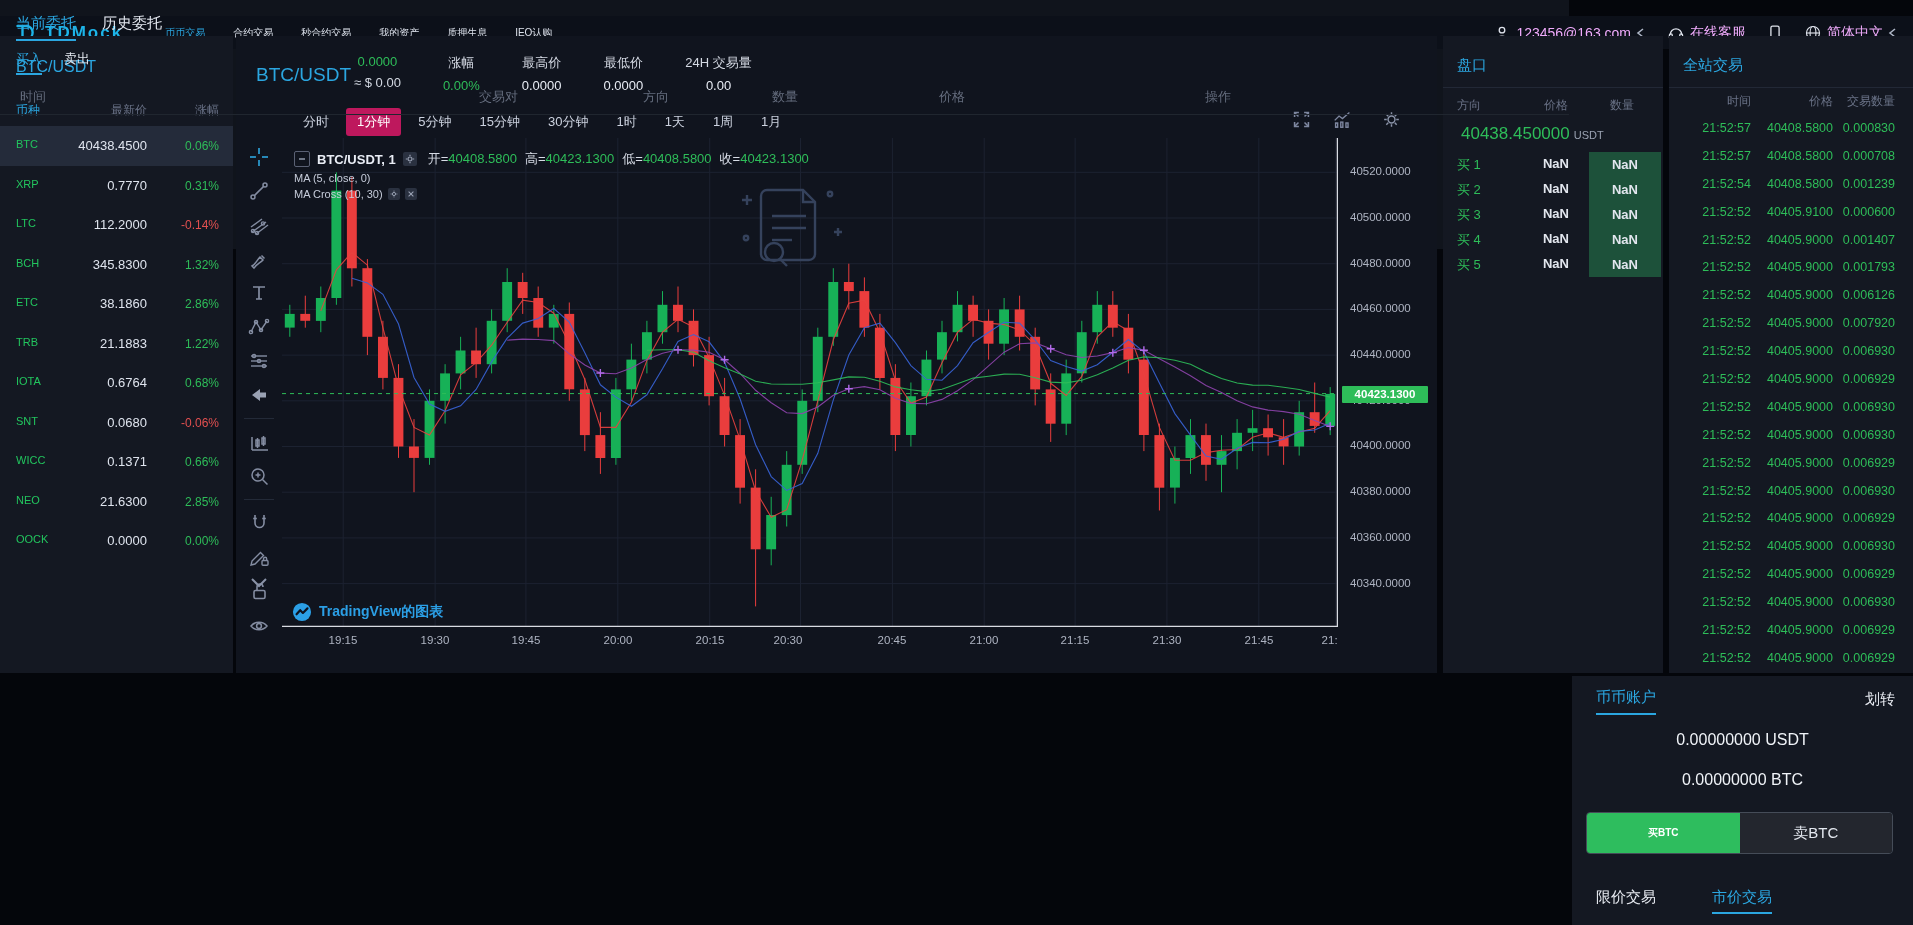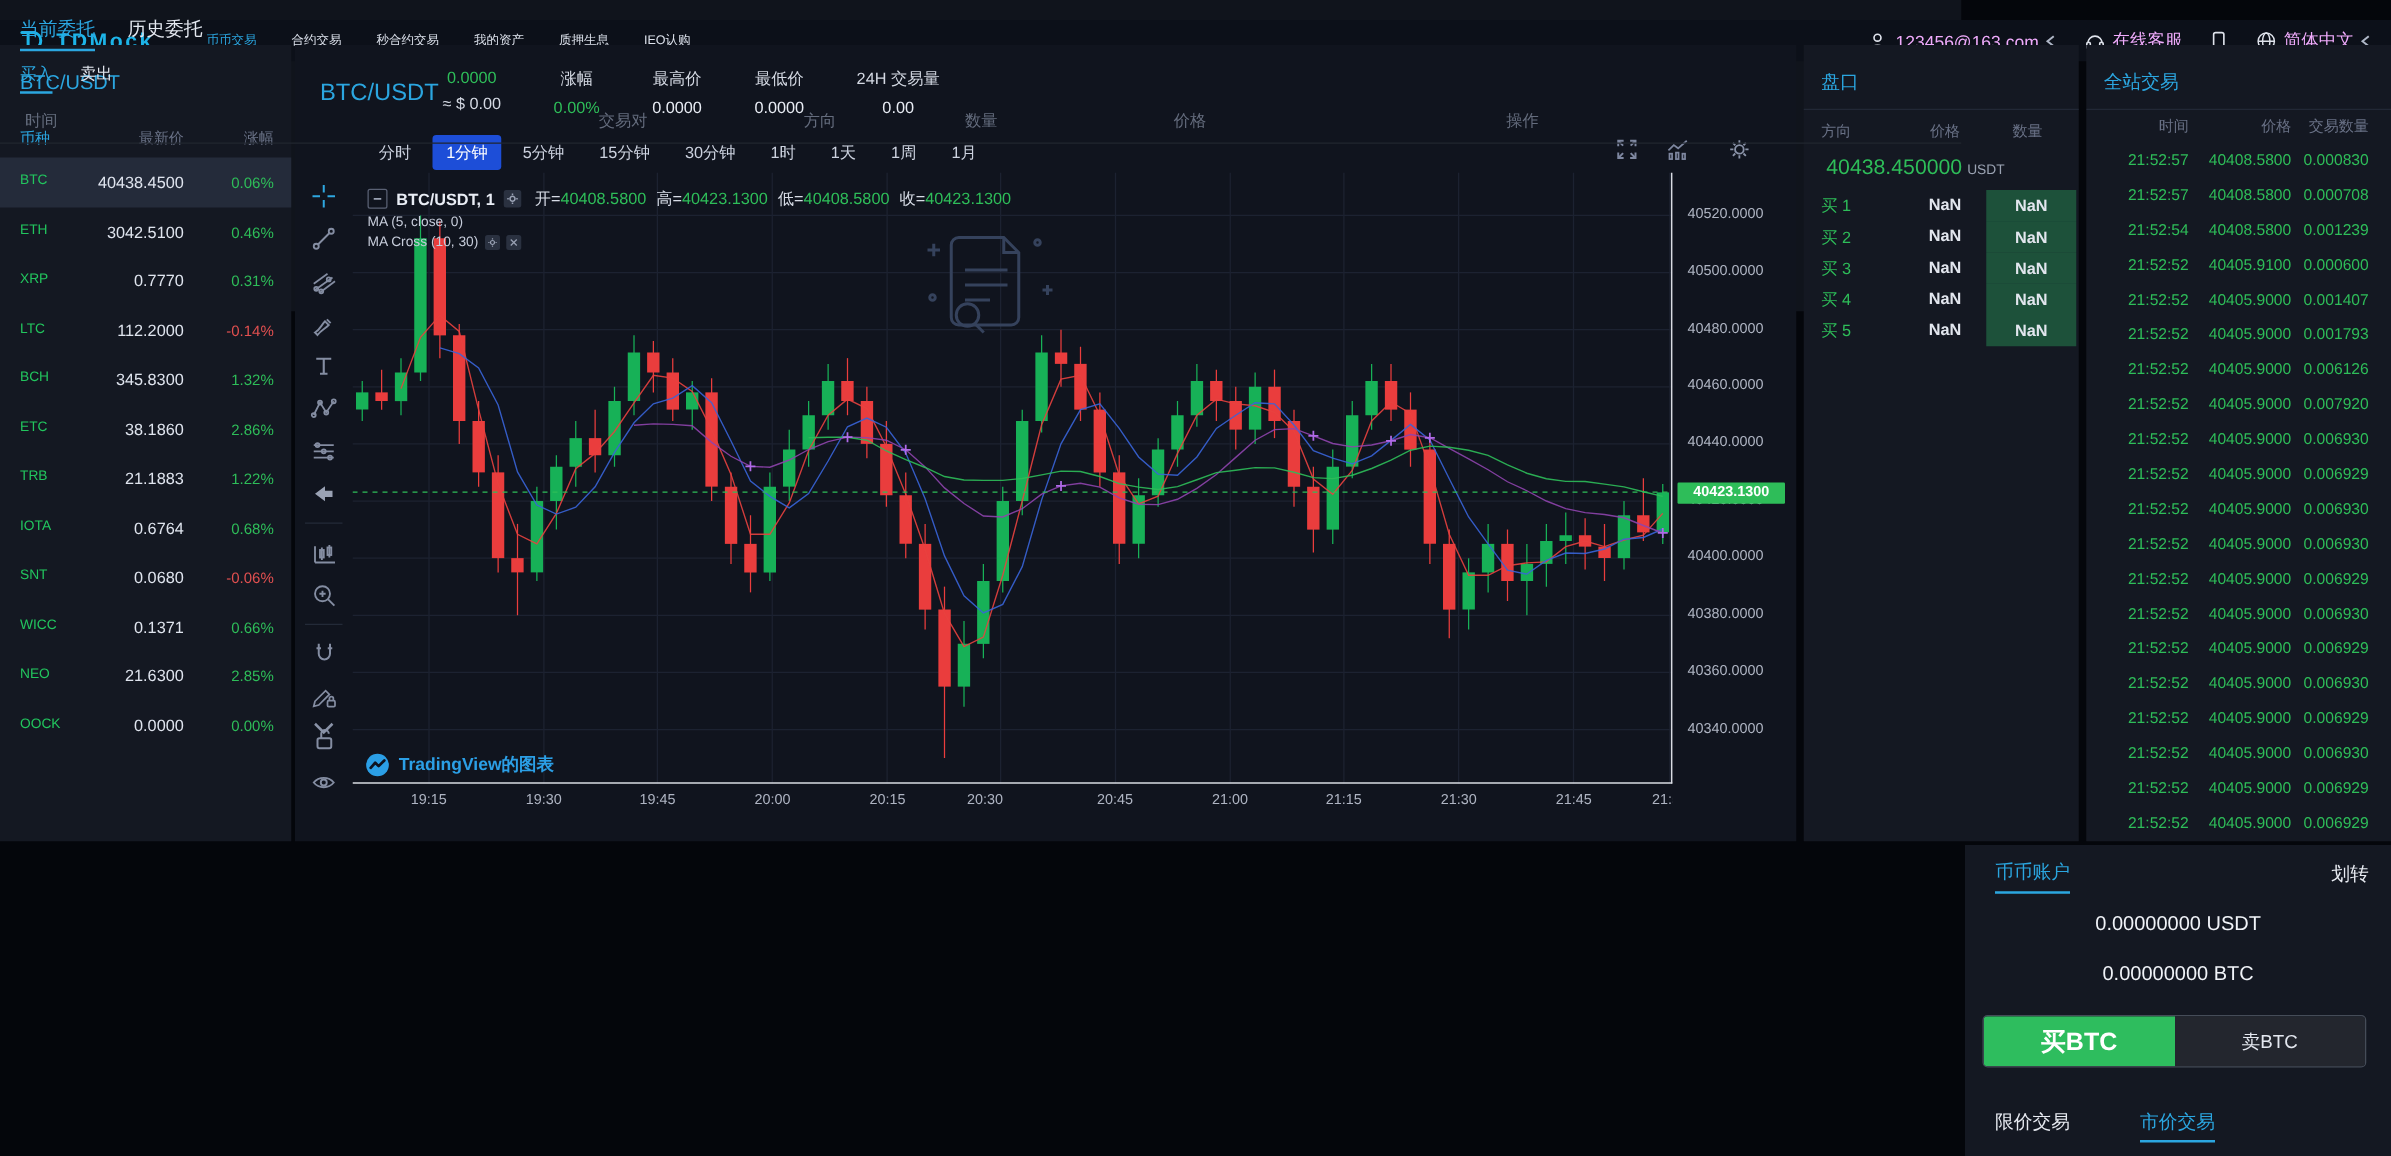--- a/index.html
+++ b/index.html
@@ -39,21 +39,21 @@
   
   #chart-panel{left:236px;top:36px;width:1201px;height:637px;background:#10141e;}
   #pair-name{position:absolute;left:20px;top:28px;font-size:19px;color:#2ba6e0;}
   #chart-stats{position:absolute;left:118px;top:18px;display:flex;gap:42px;}
   .stat-col{display:flex;flex-direction:column;align-items:center;gap:6px;font-size:13px;}
   .stat-label{color:#d4d9e3;}
   .stat-value{color:#e8ecf4;}
   .stat-green{color:#2ebd59;}
   #timeframes{position:absolute;left:56px;top:72px;display:flex;align-items:center;gap:6px;}
   .tf{font-size:13px;color:#ccd2df;padding:5px 11px;border-radius:3px;cursor:pointer;}
-  .tf.active{background:#1d4ed8;color:#fff;}
+  .tf.active{background:#be185d;color:#fff;}
   #chart-tools{position:absolute;right:36px;top:74px;display:flex;gap:22px;color:#7e87a0;}
   #chart-tools .icon{cursor:pointer;}
   
   #draw-toolbar{position:absolute;left:0;top:102px;width:46px;height:535px;display:flex;flex-direction:column;align-items:center;padding-top:8px;gap:12px;}
   #draw-toolbar .icon{width:22px;height:22px;color:#848da2;cursor:pointer;}
   .tb-div{width:30px;height:1px;background:#232a38;}
   #collapse-btn{position:absolute;left:8px;top:537px;width:30px;height:20px;color:#8a93a8;cursor:pointer;}
   
   #legend{position:absolute;left:58px;top:114px;z-index:5;font-size:12px;color:#cfd5e2;}
   #legend-row1{display:flex;align-items:center;gap:7px;font-size:13px;}
@@ -108,21 +108,21 @@
   #orders-div{position:absolute;left:0;top:114px;width:1569px;height:1px;background:#20262f;}
   #empty-icon{position:absolute;left:722px;top:172px;color:#35425c;}
 
   
   #account-panel{left:1572px;top:676px;width:341px;height:249px;}
   #acct-title{position:absolute;left:24px;top:12px;font-size:15px;color:#2ba6e0;border-bottom:2px solid #2ba6e0;padding-bottom:6px;cursor:pointer;}
   #transfer{position:absolute;right:18px;top:14px;font-size:15px;color:#e8ebf2;cursor:pointer;}
   .balance{position:absolute;left:0;width:341px;text-align:center;font-size:16px;color:#f0f3f8;}
   #bal-usdt{top:55px;} #bal-btc{top:95px;}
   #trade-btns{position:absolute;left:14px;right:20px;top:136px;height:40px;border:1px solid #454c58;border-radius:4px;overflow:hidden;display:flex;cursor:pointer;}
-  #btn-buy{flex:1;background:#2ebd5e;color:#fff;font-size:20px;font-weight:bold;display:flex;align-items:center;justify-content:center;}
+  #btn-buy{flex:1;background:#2ebd5e;color:#fff;font-size:10px;font-weight:bold;display:flex;align-items:center;justify-content:center;}
   #btn-sell{flex:1;background:#23262e;color:#e4e8f0;font-size:15px;display:flex;align-items:center;justify-content:center;}
   #order-types{position:absolute;left:24px;top:212px;display:flex;gap:56px;font-size:15px;}
   #ot-limit{color:#e8ebf2;cursor:pointer;}
   #ot-market{color:#2ba6e0;border-bottom:2px solid #2ba6e0;padding-bottom:5px;cursor:pointer;}
 </style>
 </head>
 <body>
 
 <div class="app">
 
@@ -201,25 +201,20 @@
     <div id="market-header">
       <span class="c1">币种</span>
       <span class="c2">最新价</span>
       <span class="c3">涨幅</span>
     </div>
     <div id="market-rows">
         <div class="m-row selected">
           <span class="m-sym">BTC</span>
           <span class="m-price">40438.4500</span>
           <span class="m-chg up">0.06%</span>
-        </div>
-        <div class="m-row">
-          <span class="m-sym">ETH</span>
-          <span class="m-price">3042.5100</span>
-          <span class="m-chg up">0.46%</span>
         </div>
         <div class="m-row">
           <span class="m-sym">XRP</span>
           <span class="m-price">0.7770</span>
           <span class="m-chg up">0.31%</span>
         </div>
         <div class="m-row">
           <span class="m-sym">LTC</span>
           <span class="m-price">112.2000</span>
           <span class="m-chg down">-0.14%</span>

